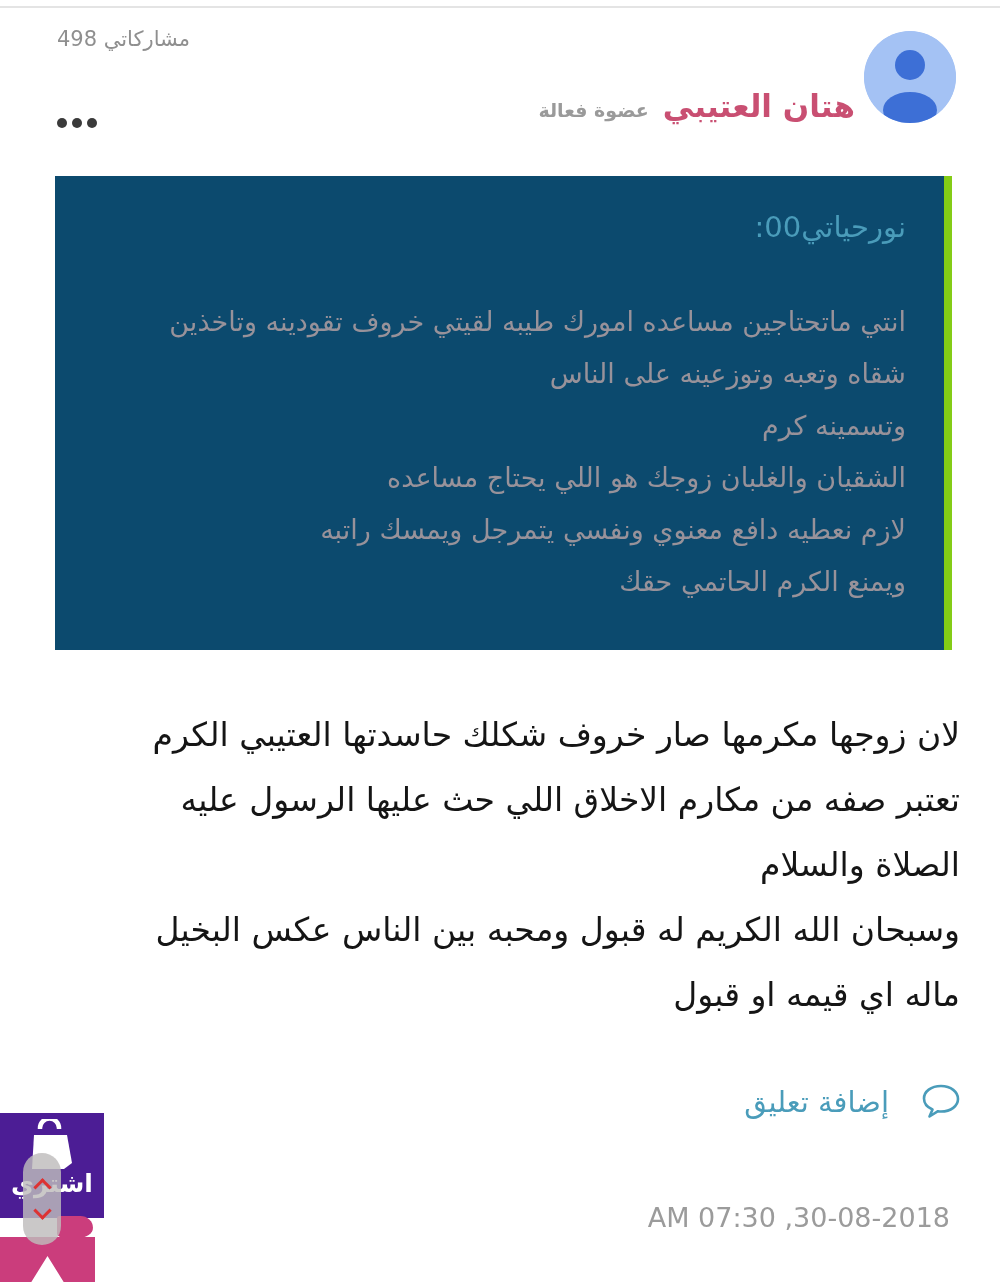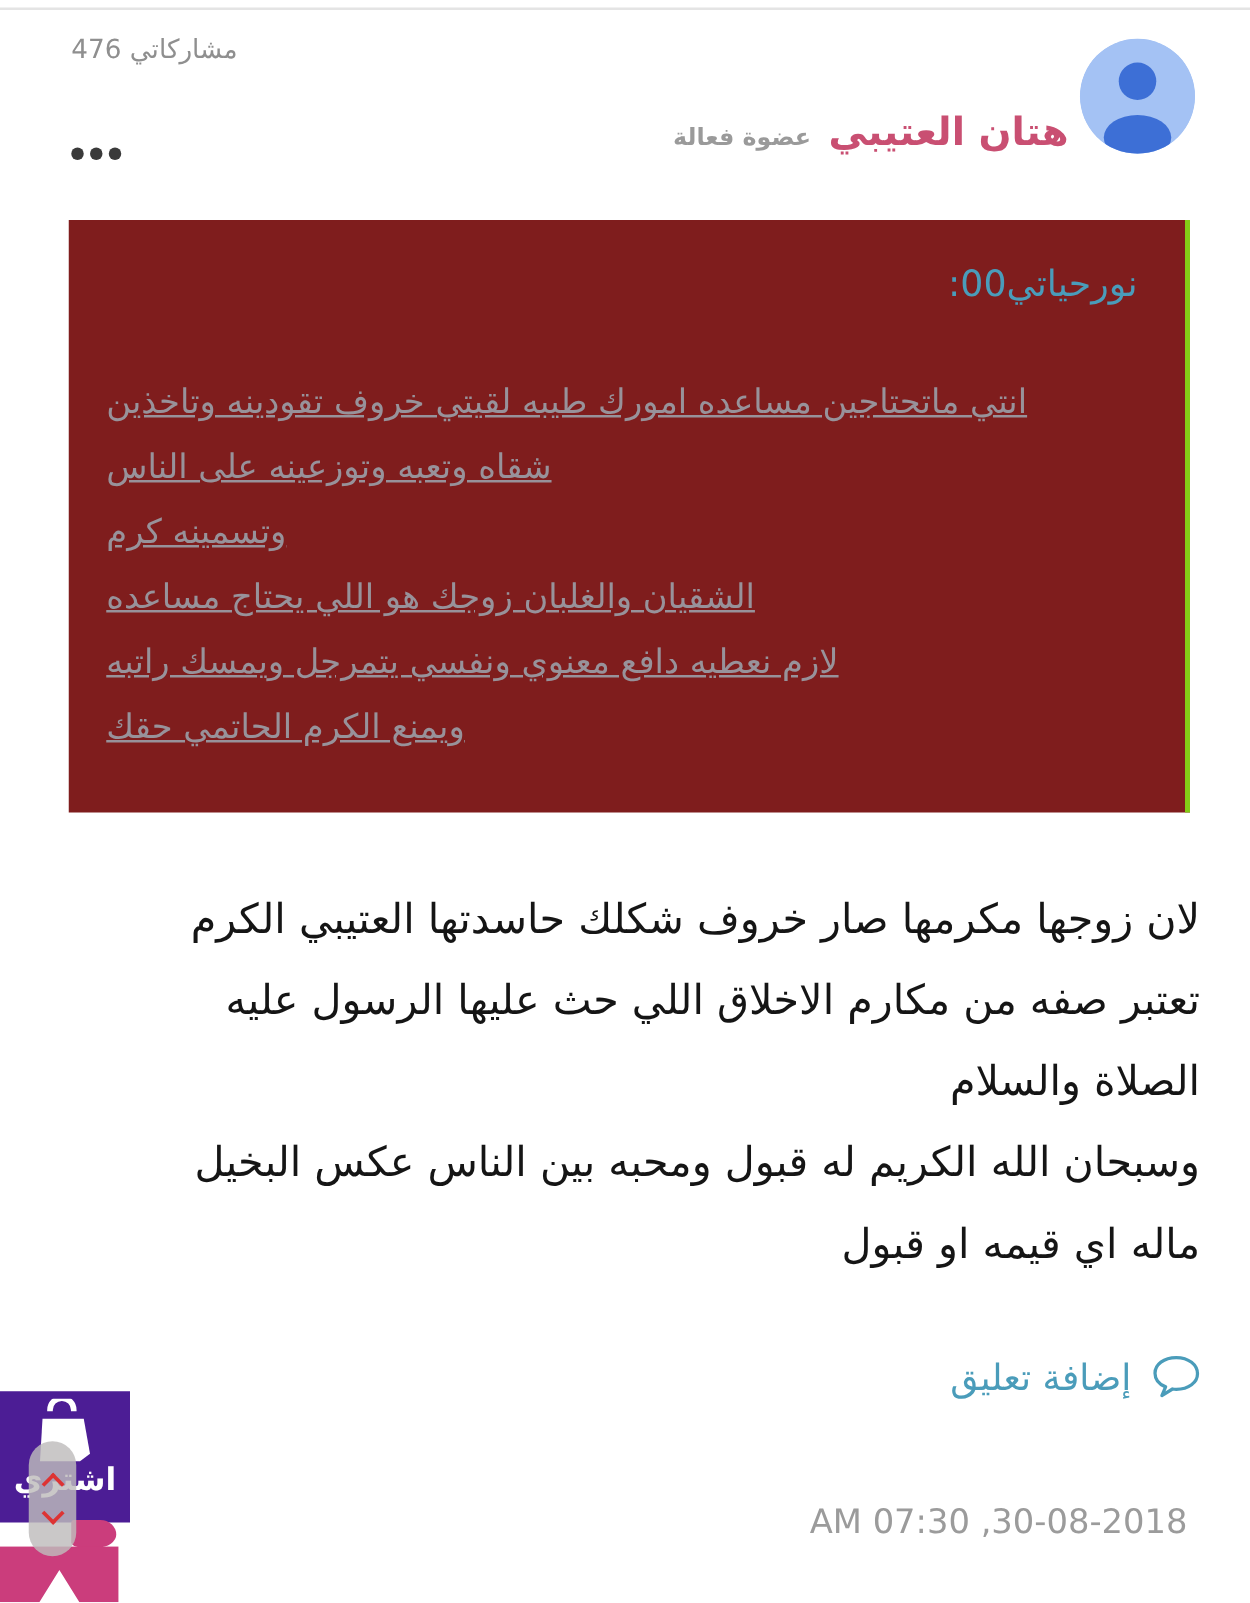--- a/index.html
+++ b/index.html
@@ -18,33 +18,33 @@
   .user-name { color:#c94f72; font-size:31px; font-weight:bold;margin-top:28px; }
   .user-badge { color:#9a9a9a; font-size:19px;font-weight:bold; }
   .stats { position:absolute; top:16px; left:57px; direction:rtl; text-align:left;
            color:#8f8f8f; font-size:21px; line-height:46px; white-space:nowrap; }
   .more-menu { position:absolute; top:118px; left:57px; display:flex; gap:5px;
                cursor:pointer; }
   .more-menu .dot { width:10px; height:10px; border-radius:50%; background:#3a3a3a; }
 
   
   .quote { position:absolute; top:176px; left:55px; width:897px; height:474px;
-           background:#7f1d1d; border-right:4px solid #84cc16; direction:rtl;
+           background:#0c4a6e; border-right:8px solid #84cc16; direction:rtl;
            padding:34px 38px 0 30px; }
   .quote-author { color:#4a9cba; font-size:29px; margin-bottom:52px; cursor:pointer;
                   display:inline-block; }
-  .quote-text { color:#98929a; font-size:27px; line-height:52px; text-align:left;text-decoration:underline; }
+  .quote-text { color:#98929a; font-size:27px; line-height:52px; text-align:right; }
 
   
   .post-text { position:absolute; top:702px; left:40px; width:920px; direction:rtl;
                text-align:right; color:#151515; font-size:33px; line-height:65px; }
 
   
   .add-comment { position:absolute; top:1083px; right:38px; direction:rtl;
-                 display:flex; align-items:center; gap:15px; color:#4a9cba;
+                 display:flex; align-items:center; gap:31px; color:#4a9cba;
                  font-size:29px; cursor:pointer; }
 
   
   .timestamp { position:absolute; top:1202px; right:50px; color:#9b9b9b;
                font-size:27px; direction:ltr; }
 
   
   .buy-btn { position:absolute; top:1113px; left:0; width:104px; height:105px;
              background:#4c1d95; z-index:1; display:flex; flex-direction:column;
              align-items:center; cursor:pointer; }
@@ -80,21 +80,21 @@
       </svg>
     </span>
   </div>
 
   <div class="name-row">
     <span class="user-name">هتان العتيبي</span>
     <span class="user-badge">عضوة فعالة</span>
   </div>
 
   <div class="stats">
-    <div>مشاركاتي 476</div>
+    <div>مشاركاتي 498</div>
   </div>
 
   <div class="more-menu">
     <span class="dot"></span>
     <span class="dot"></span>
     <span class="dot"></span>
   </div>
 
   <div class="quote">
     <div class="quote-author">نورحياتي00:</div>

